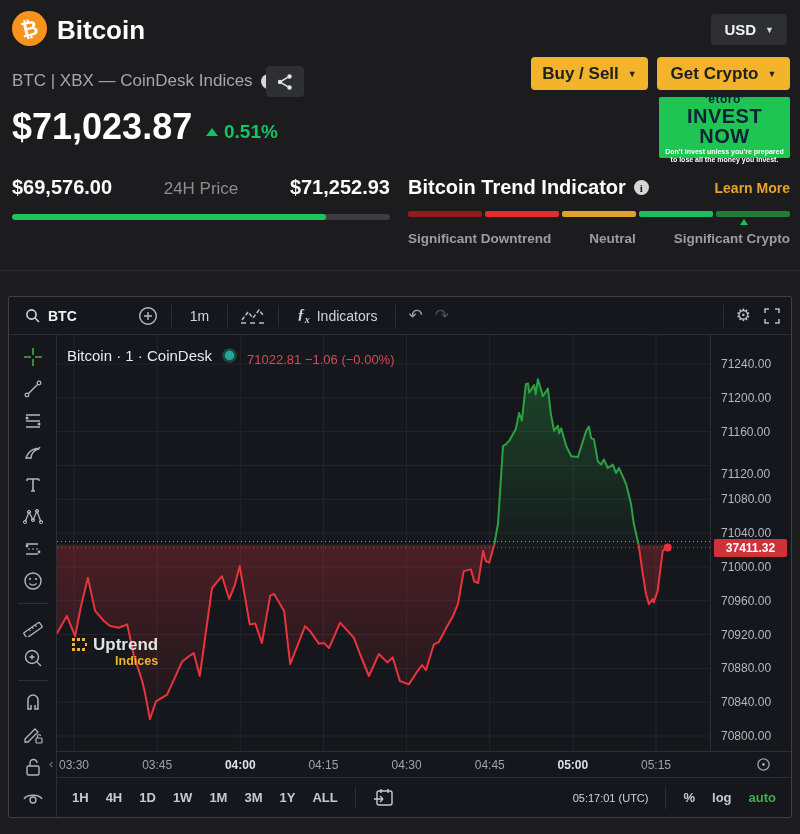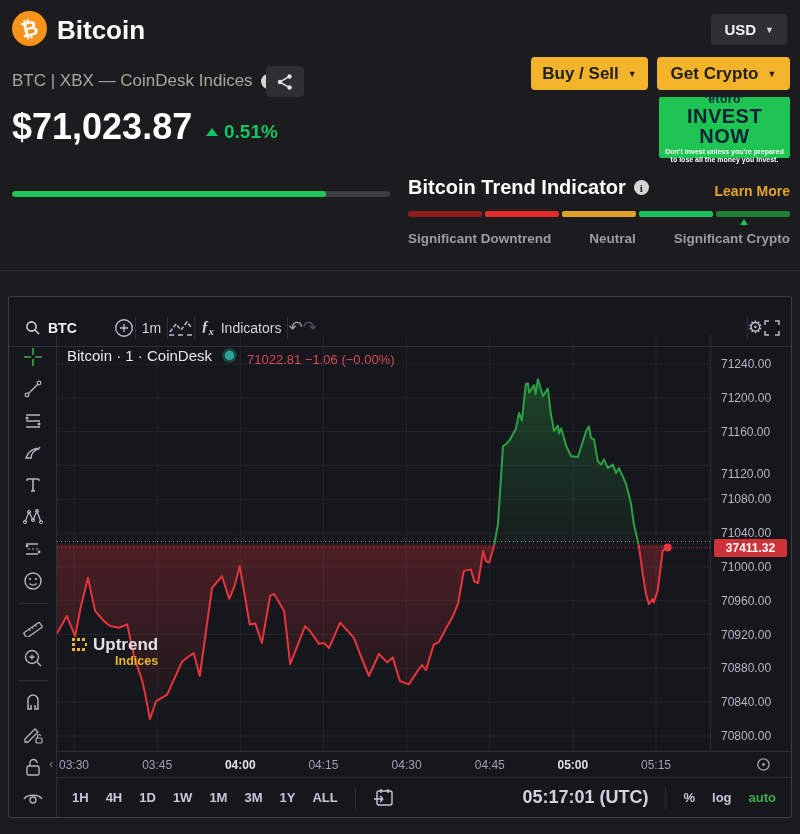--- a/index.html
+++ b/index.html
@@ -31,33 +31,33 @@
   .tri-up { width:0; height:0; border-left:6px solid transparent; border-right:6px solid transparent; border-bottom:8px solid #13c462; }
 
   .rng-wrap { left:12px; top:176px; width:378px; }
   .rng-row { display:flex; justify-content:space-between; align-items:baseline; }
   .rng-val { font-size:20px; font-weight:bold; color:#fafafa; }
   .rng-lbl { font-size:17px; color:#8d8d8d; }
   .rng-bar { margin-top:15px; height:6px; border-radius:3px; background:#3d3d3f; overflow:hidden; }
   .rng-fill { height:100%; background:#1ec55b; border-radius:3px; }
 
   .trend-wrap { left:408px; top:176px; width:382px; }
-  .trend-row { display:flex; justify-content:space-between; align-items:flex-end; }
+  .trend-row { display:flex; justify-content:space-between; align-items:center; }
   .trend-title { font-size:20px; font-weight:bold; color:#fdfdfd; display:flex; align-items:center; gap:8px; }
   .learn-more { font-size:14px; font-weight:bold; color:#e5a42e; cursor:pointer; }
   .trend-bar { margin-top:12px; height:6px; display:flex; gap:3px; }
   .trend-bar div { flex:1; border-radius:2px; }
   .trend-marker { position:relative; height:8px; }
   .trend-marker .tri { position:absolute; top:2px; width:0; height:0; border-left:4px solid transparent; border-right:4px solid transparent; border-bottom:6px solid #17c15c; }
   .trend-labels { display:flex; justify-content:space-between; margin-top:6px; font-size:13.5px; color:#9a9da3; font-weight:bold; }
   .hdr-divider { left:0; right:0; top:270px; height:1px; background:#2b2b2d; }
 
   
   #widget { left:8px; top:296px; width:784px; height:522px; background:#15171c; border:1px solid #3c404a; border-radius:2px; overflow:hidden; }
-  .tv-toolbar { position:absolute; left:0; right:0; top:12px; height:38px; border-bottom:1px solid #2c2f39; display:flex; align-items:center; padding:0 10px; gap:0; color:#d1d4dc; }
+  .tv-toolbar { position:absolute; left:0; right:0; top:0; height:38px; border-bottom:1px solid #2c2f39; display:flex; align-items:center; padding:0 10px; gap:12px; color:#d1d4dc; }
   .tv-sep { width:1px; height:22px; background:#2c2f39; }
   .tv-btn { display:flex; align-items:center; gap:7px; padding:0 6px; font-size:14px; cursor:pointer; }
   .tv-symbol { font-weight:bold; color:#f0f1f3; font-size:14px; }
   .tv-spacer { flex:1; }
   .fx { font-family:"Liberation Serif",serif; font-style:italic; font-weight:bold; font-size:15px; }
   .fx sub { font-size:10px; }
   .undo { color:#9b9eab; font-size:17px; cursor:pointer; }
   .redo { color:#4d515e; font-size:17px; cursor:pointer; }
 
   .tv-left { position:absolute; left:0; top:38px; bottom:0; width:48px; border-right:1px solid #2c2f39; display:flex; flex-direction:column; align-items:center; padding-top:11px; gap:10px; overflow:hidden; }
@@ -79,21 +79,21 @@
   .pa-cur { position:absolute; left:3px; width:73px; height:18px; background:#cf3139; border-radius:2px; color:#fff; font-size:12px; font-weight:bold; display:flex; align-items:center; justify-content:center; }
 
   .tv-time-axis { position:absolute; left:48px; right:0; top:454px; height:26px; border-top:1px solid #2c2f39; }
   .ta-lbl { position:absolute; top:6px; transform:translateX(-50%); font-size:12px; color:#9ea2ac; }
   .ta-lbl.major { color:#dfe1e6; font-weight:bold; }
   .ta-gear { position:absolute; right:20px; top:5px; color:#9ea2ac; }
   .collapse-ch { position:absolute; left:-8px; top:4px; color:#787b86; font-size:13px; cursor:pointer; }
 
   .tv-bottom { position:absolute; left:48px; right:0; top:480px; bottom:0; border-top:1px solid #2c2f39; display:flex; align-items:center; padding:0 15px; gap:17px; }
   .rb { font-size:13px; font-weight:bold; color:#c6cad4; cursor:pointer; }
-  .clock { font-size:18px; font-weight:bold; color:#d2d5dd; cursor:pointer; }
+  .clock { font-size:11px; font-weight:normal; color:#d2d5dd; cursor:pointer; }
   .scale-btn { font-size:13px; font-weight:bold; color:#c6cad4; cursor:pointer; }
   .scale-btn.auto { color:#3fae49; }
 </style>
 </head>
 <body>
 
 <div id="stage">
 
   <div class="abs btc-logo">
       <span>₿</span>
@@ -135,20 +135,25 @@
     </div>
   </div>
 
   <div class="abs big-price">$71,023.87</div>
   <div class="abs chg">
     <span class="tri-up"></span>
     <span>0.51%</span>
   </div>
 
   <div class="abs rng-wrap">
+    <div class="rng-row">
+      <span class="rng-val">$69,576.00</span>
+      <span class="rng-lbl">24H Price</span>
+      <span class="rng-val">$71,252.93</span>
+    </div>
     <div class="rng-bar">
         <div class="rng-fill" id="rng-fill" style="width: 83%;"></div>
       </div>
   </div>
 
   <div class="abs trend-wrap">
     <div class="trend-row">
       <div class="trend-title">
         <span>Bitcoin Trend Indicator</span>
         <span class="info-dot">i</span>

